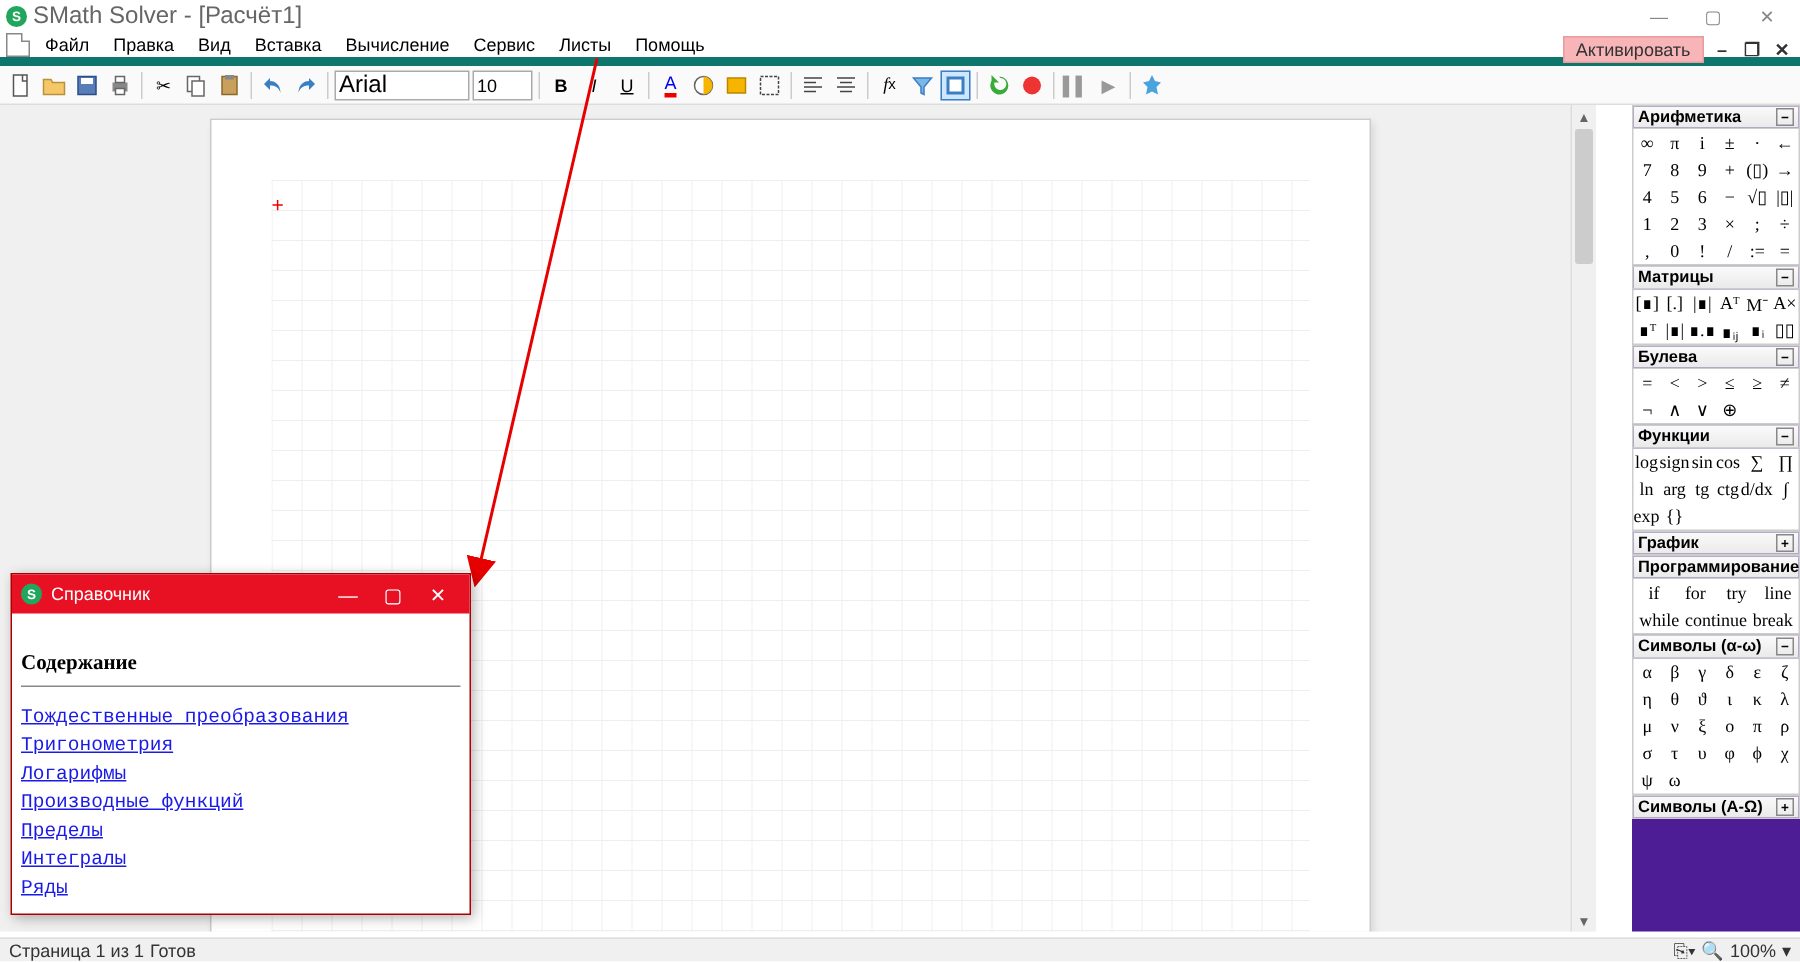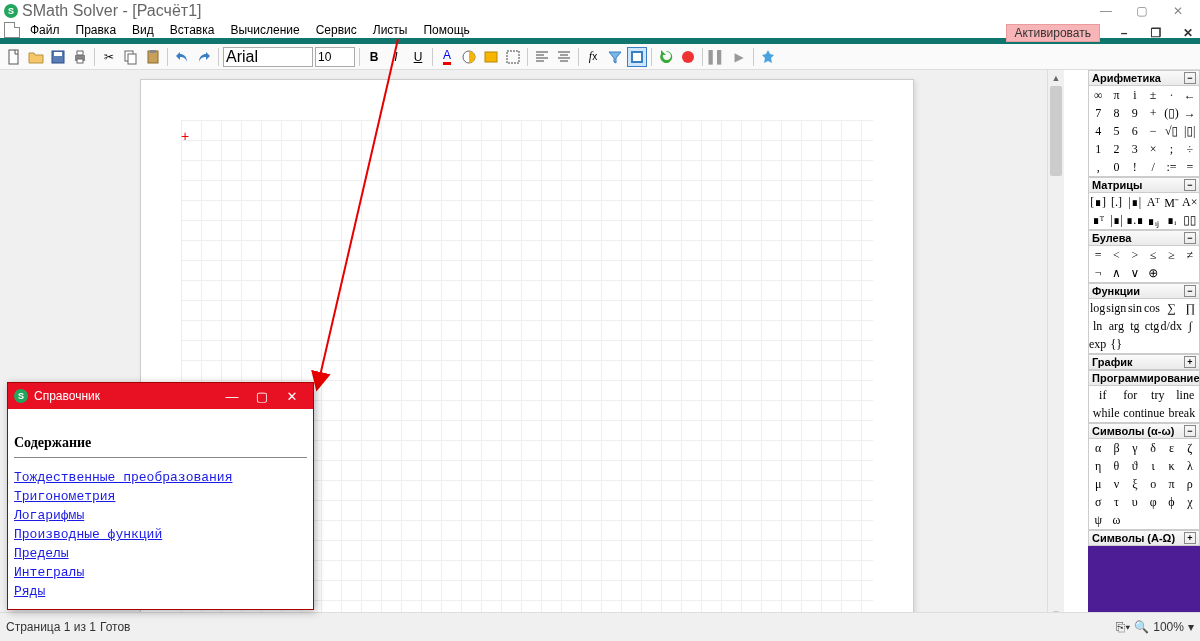--- a/index.html
+++ b/index.html
@@ -11,21 +11,21 @@
   .titlebar .title { color: #666; font-size: 16px; }
   .windowctrls { margin-left: auto; display: flex; }
   .windowctrls div { width: 36px; height: 22px; display: flex; align-items: center; justify-content: center; color: #888; font-size: 12px; }
 
   
   .menubar { height: 22px; display: flex; align-items: center; padding: 0 4px; border-bottom: 6px solid #0f766e; text-align: center; }
   .menubar .new-doc-icon { width: 16px; height: 16px; border: 1px solid #888; margin-right: 6px; position: relative; }
   .menubar .new-doc-icon::after { content: ""; position: absolute; right: -1px; top: -1px; width: 5px; height: 5px; border-left: 1px solid #888; border-bottom: 1px solid #888; background: #fff; }
   .menubar .mi { padding: 2px 8px; cursor: default; }
   .menubar .mi.first { padding-left: 4px; }
-  .activate-row { position: absolute; top: 22px; right: 4px; height: 22px; display: flex; align-items: center; gap: 16px; }
+  .activate-row { position: absolute; top: 22px; right: 4px; height: 22px; display: flex; align-items: center; gap: 4px; }
   .activate-btn { background: #f8b5b8; border: 1px solid #e89a9d; color: #333; padding: 1px 8px; font-size: 12px; }
   .doc-ctrl { width: 16px; height: 16px; display:flex; align-items:center; justify-content:center; color:#333; font-weight:bold; }
 
   
   .toolbar { height: 26px; display: flex; align-items: center; padding: 0 4px; gap: 2px; background: #fafafa; border-bottom: 1px solid #ddd; position: relative; }
   .tb-btn { width: 20px; height: 20px; display: flex; align-items: center; justify-content: center; border: 1px solid transparent; font-size: 12px; }
   .sep { width: 1px; height: 18px; background: #ccc; margin: 0 2px; }
   .font-dd { border: 1px solid #aaa; height: 20px; width: 90px; font-size: 16px; padding: 0 2px; background: #fff; }
   .size-dd { border: 1px solid #aaa; height: 20px; width: 40px; font-size: 12px; padding: 0 2px; background: #fff; }
   .icon-svg { width: 16px; height: 16px; }
@@ -41,21 +41,21 @@
 
   
   .panels { position: absolute; top: 70px; right: 0; width: 112px; bottom: 20px; background: #4c1d95; font-size: 11px; overflow: hidden; }
   .panel-head { background: linear-gradient(#fafafa,#eaeaea); border: 1px solid #ccc; padding: 1px 3px; display: flex; align-items: center; font-weight: bold; }
   .panel-head .collapse { margin-left: auto; width: 12px; height: 12px; border: 1px solid #888; display: flex; align-items: center; justify-content: center; font-size: 9px; line-height: 1; }
   .panel-body { border: 1px solid #ccc; border-top: none; background: #fff; }
   .pgrid { display: grid; }
   .cell { display: flex; align-items: center; justify-content: center; height: 18px; font-family: "Times New Roman", serif; font-size: 12px; cursor: default; }
 
   
-  .statusbar { position: absolute; left: 0; right: 0; bottom: 0; height: 29px; background: #f0f0f0; border-top: 1px solid #ddd; display: flex; align-items: center; padding: 0 6px; font-size: 12px; color: #333; }
+  .statusbar { position: absolute; left: 0; right: 0; bottom: 0; height: 16px; background: #f0f0f0; border-top: 1px solid #ddd; display: flex; align-items: center; padding: 0 6px; font-size: 12px; color: #333; }
   .statusbar .spacer { flex: 1; }
   .zoom { display: flex; align-items: center; gap: 4px; }
 
   
   .help-dlg { position: absolute; left: 7px; top: 382px; width: 307px; height: 228px; background: #fff; box-shadow: 2px 2px 8px rgba(0,0,0,.3); border: 1px solid #a00; z-index: 50; }
   .dlg-title { height: 26px; background: #e81123; color: #fff; display: flex; align-items: center; padding: 0 6px; font-size: 12px; }
   .dlg-title .app-icon { width: 14px; height: 14px; background: #22a55c; border-radius: 50%; display: flex; align-items: center; justify-content: center; color: #fff; font-size: 9px; font-weight: bold; margin-right: 6px; }
   .dlg-title .dlg-ctrls { margin-left: auto; display: flex; }
   .dlg-title .dlg-ctrls div { width: 30px; height: 26px; display: flex; align-items: center; justify-content: center; color:#fff; font-size: 13px; }
   .dlg-menu { height: 22px; display: flex; align-items: center; padding: 0 6px; gap: 10px; border-bottom: 1px solid #ddd; font-size: 12px; }

